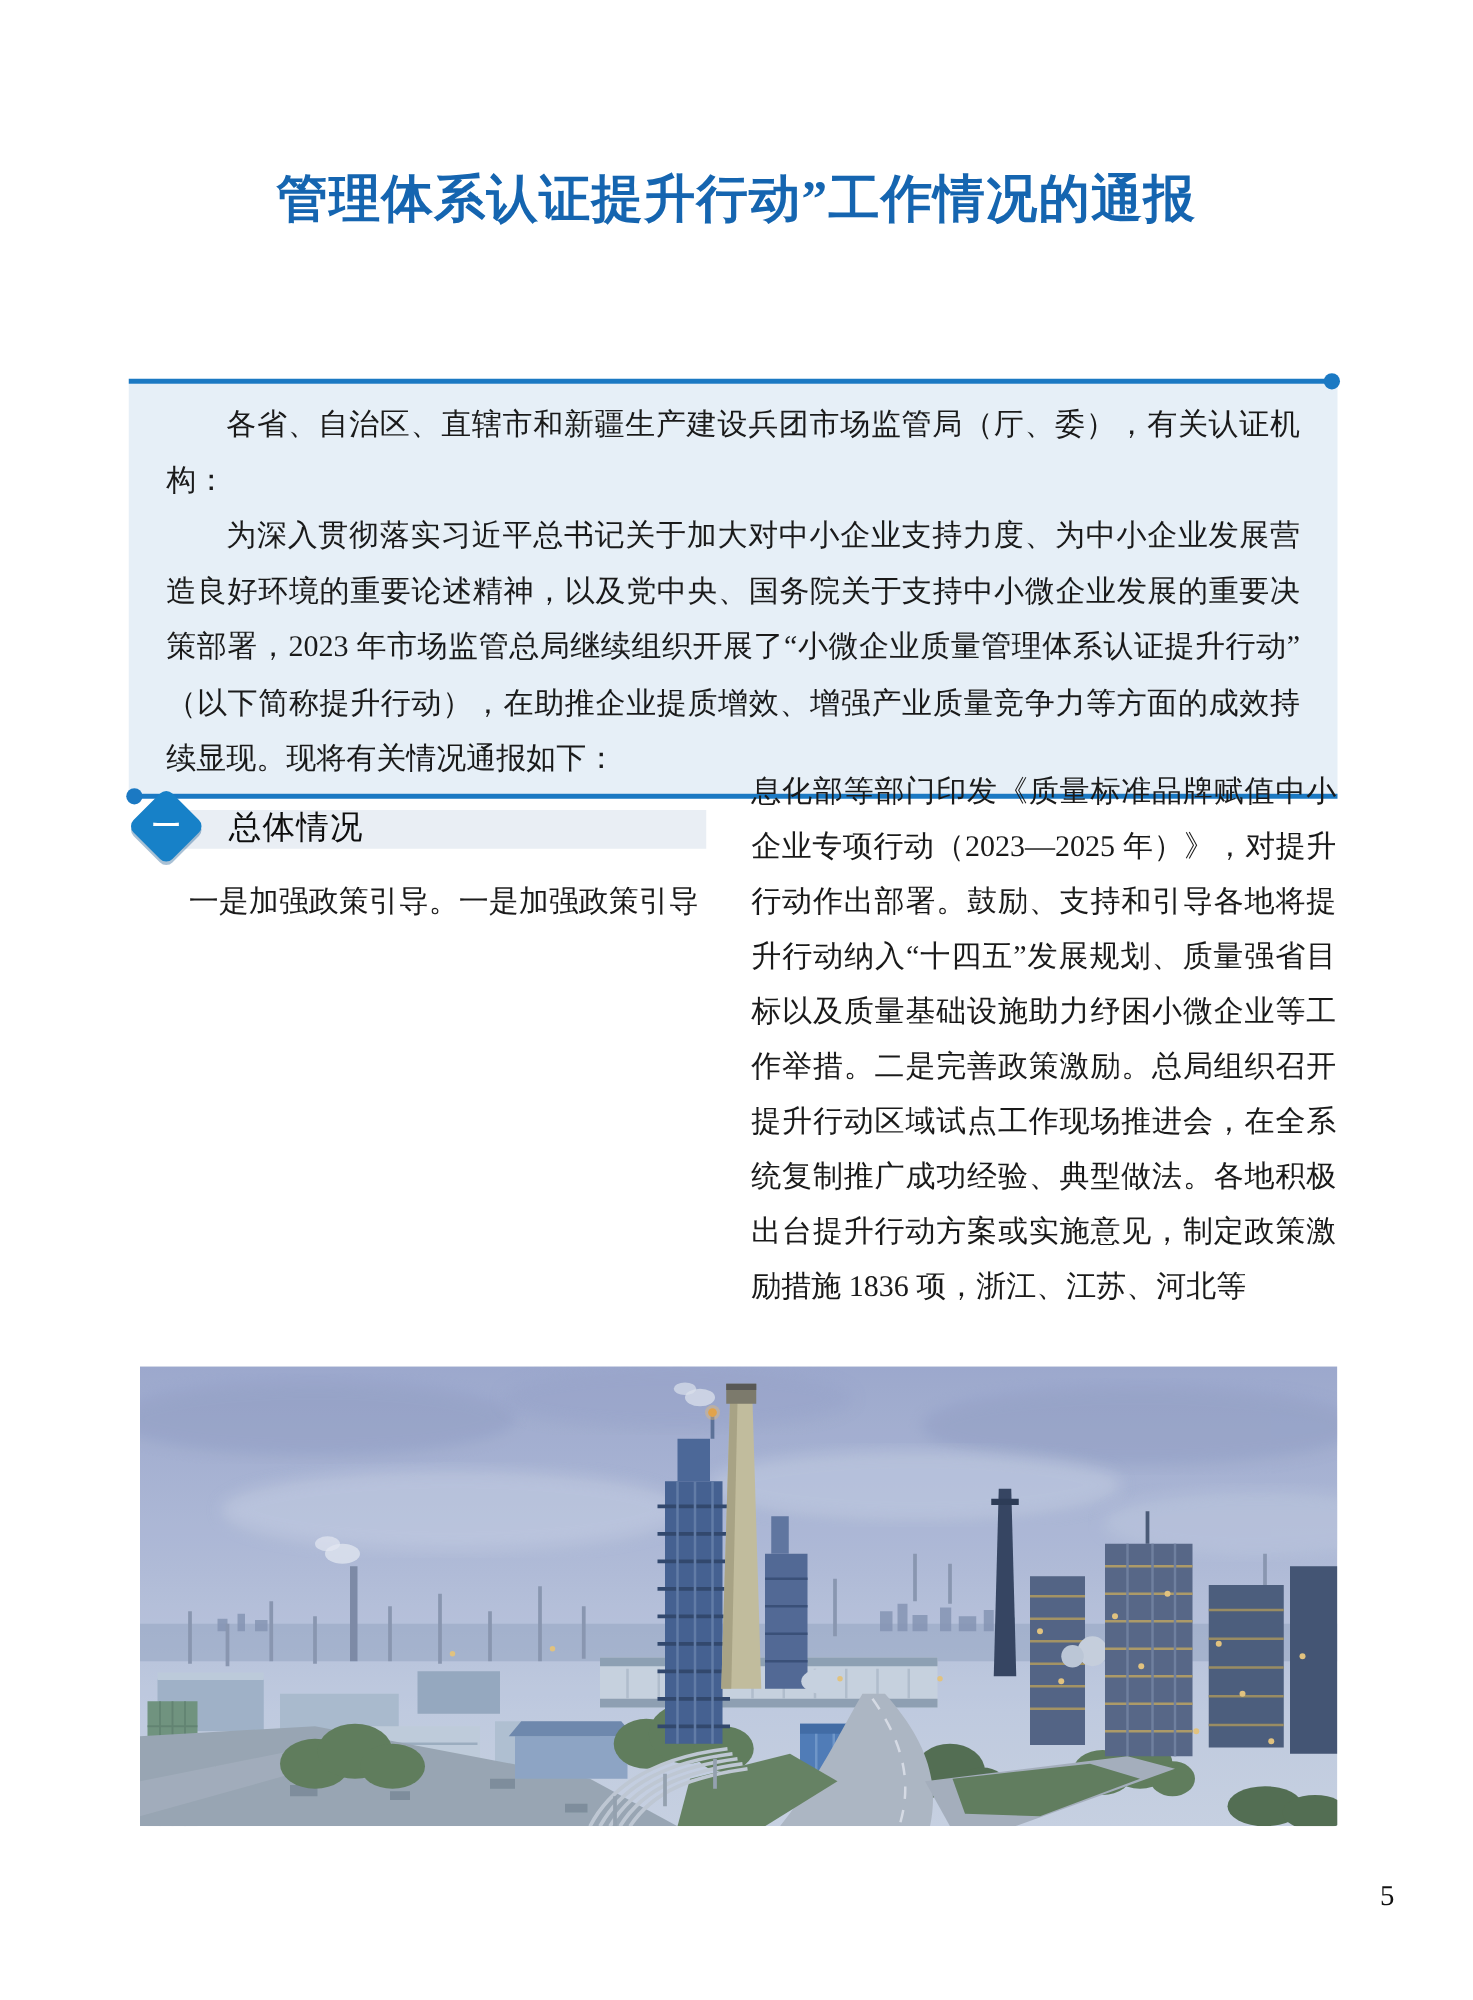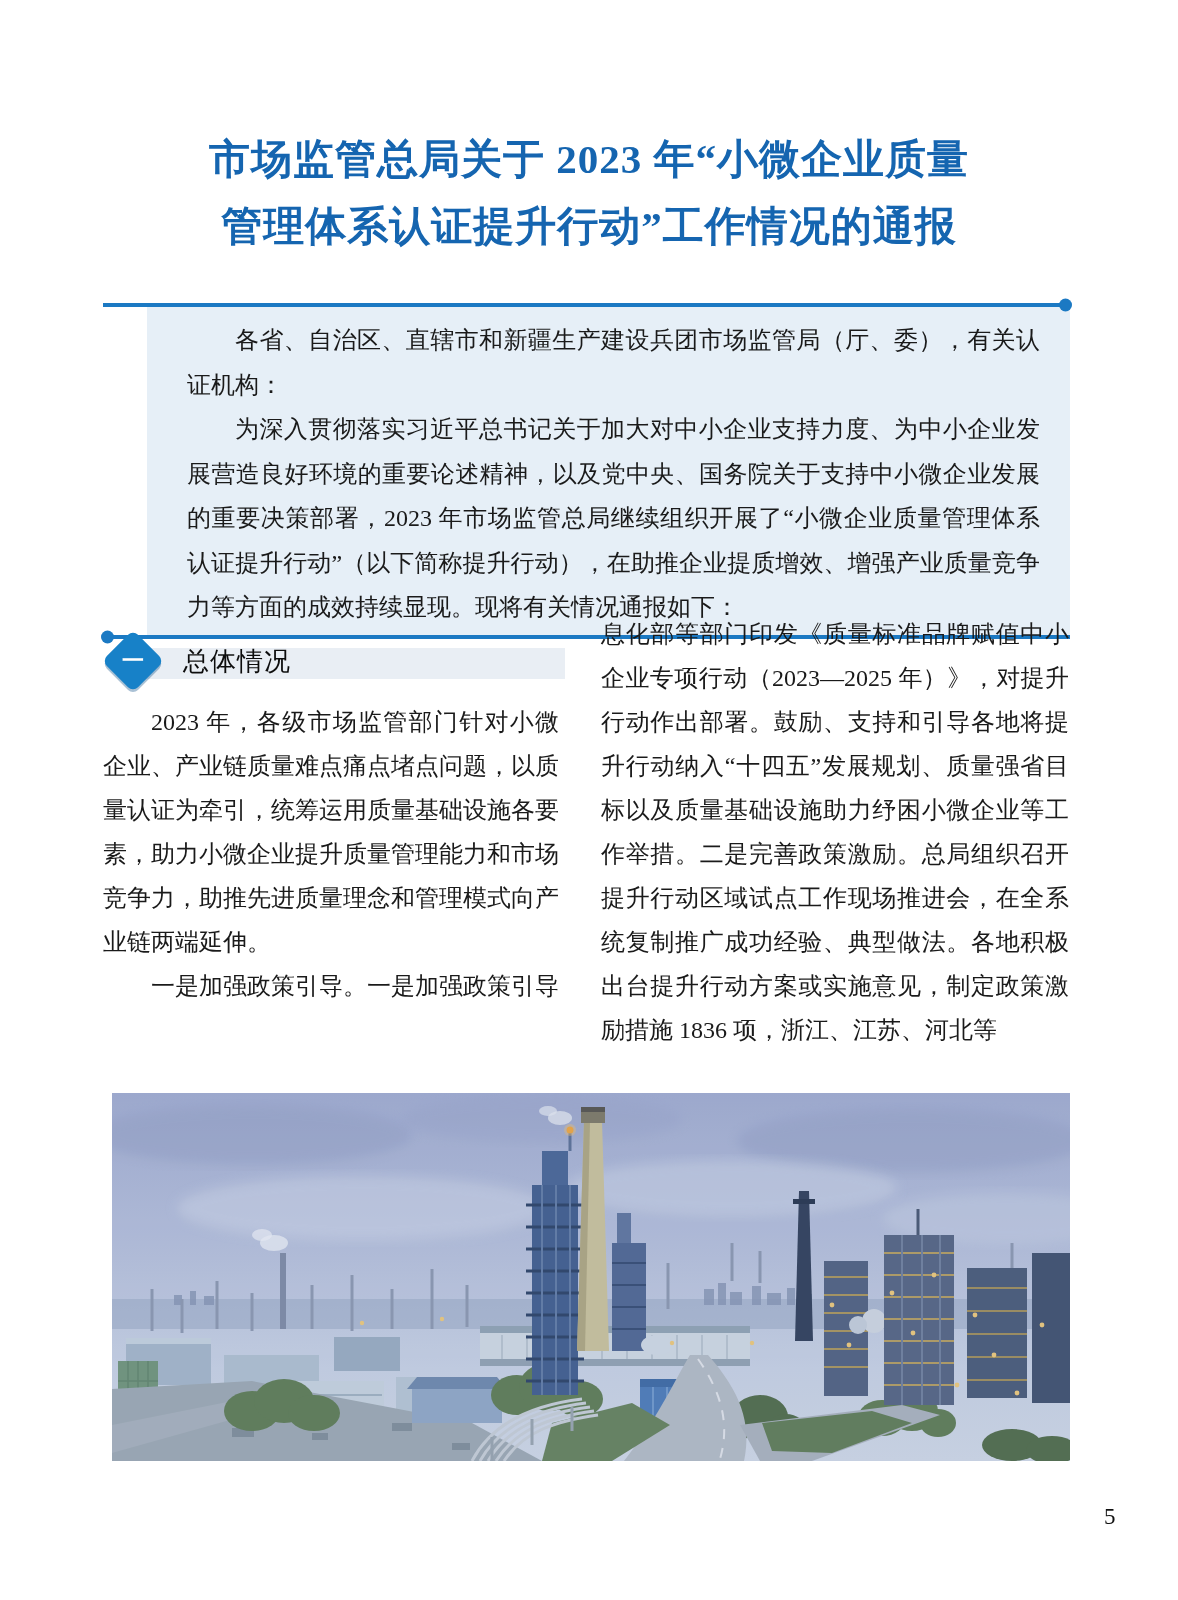--- a/index.html
+++ b/index.html
@@ -26,22 +26,22 @@
   .intro{position:absolute;left:103px;top:303px;width:967px;}
   .rule{position:relative;height:4px;background:var(--line-blue);}
   .rule .dot{
     position:absolute;top:50%;transform:translateY(-50%);
     width:13px;height:13px;border-radius:50%;background:var(--line-blue);
   }
   .rule .dot-right{right:-2px;}
   .rule .dot-left{left:-2px;}
   .intro-body{
     background:var(--intro-bg);
-    padding:11px 30px 5px 40px;
-    font-size:24px;line-height:44.5px;text-align:justify;margin-left:44px;
+    padding:11px 30px 5px 30px;
+    font-size:24px;line-height:44.5px;text-align:justify;
   }
   .intro-body p{margin:0;text-indent:2em;}
   
   .section-head{position:absolute;left:103px;top:630px;width:470px;height:64px;}
   .section-bar{position:absolute;left:22px;top:18px;width:440px;height:31px;background:var(--bar-bg);}
   .diamond{
     position:absolute;left:8px;top:9px;width:44px;height:44px;
     background:var(--diamond-blue);border-radius:7px;transform:rotate(45deg);
     box-shadow:2px 2px 0 rgba(11,77,136,.35);
     display:flex;align-items:center;justify-content:center;
@@ -71,21 +71,20 @@
   .photo-wrap svg{display:block;}
   
   .page-num{position:absolute;left:1104px;top:1504px;font-size:23px;color:#111;}
 </style>
 </head>
 <body>
 
 <div class="page">
 
   <div class="doc-title">
-    <div>市场监管总局关于 2023 年“小微企业质量</div>
     <div>管理体系认证提升行动”工作情况的通报</div>
   </div>
 
   <div class="intro">
     <div class="rule">
       <span class="dot dot-right"></span>
     </div>
     <div class="intro-body">
       <p>各省、自治区、直辖市和新疆生产建设兵团市场监管局（厅、委），有关认证机构：</p>
       <p>为深入贯彻落实习近平总书记关于加大对中小企业支持力度、为中小企业发展营造良好环境的重要论述精神，以及党中央、国务院关于支持中小微企业发展的重要决策部署，2023 年市场监管总局继续组织开展了“小微企业质量管理体系认证提升行动”（以下简称提升行动），在助推企业提质增效、增强产业质量竞争力等方面的成效持续显现。现将有关情况通报如下：</p>
@@ -97,21 +96,20 @@
 
   <div class="section-head">
     <div class="section-bar"></div>
     <div class="diamond">
       <span>一</span>
     </div>
     <div class="section-title">总体情况</div>
   </div>
 
   <div class="col col-left">
-    <p class="indent">2023 年，各级市场监管部门针对小微企业、产业链质量难点痛点堵点问题，以质量认证为牵引，统筹运用质量基础设施各要素，助力小微企业提升质量管理能力和市场竞争力，助推先进质量理念和管理模式向产业链两端延伸。</p>
     <p class="indent"><span class="bold-sans">一是加强政策引导。</span><span>一是加强政策引导</span></p>
   </div>
 
   <div class="col col-right">
     <p><span>息化部等部门印发《质量标准品牌赋值中小企业专项行动（2023—2025 年）》，对提升行动作出部署。鼓励、支持和引导各地将提升行动纳入“十四五”发展规划、质量强省目标以及质量基础设施助力纾困小微企业等工作举措。</span><span class="bold-sans">二是完善政策激励。</span><span>总局组织召开提升行动区域试点工作现场推进会，在全系统复制推广成功经验、典型做法。各地积极出台提升行动方案或实施意见，制定政策激励措施 1836 项，浙江、江苏、河北等</span></p>
   </div>
 
   <div class="photo-wrap">
     <svg viewBox="0 0 958 368" width="958" height="368" preserveAspectRatio="none" role="img">
       <defs>

